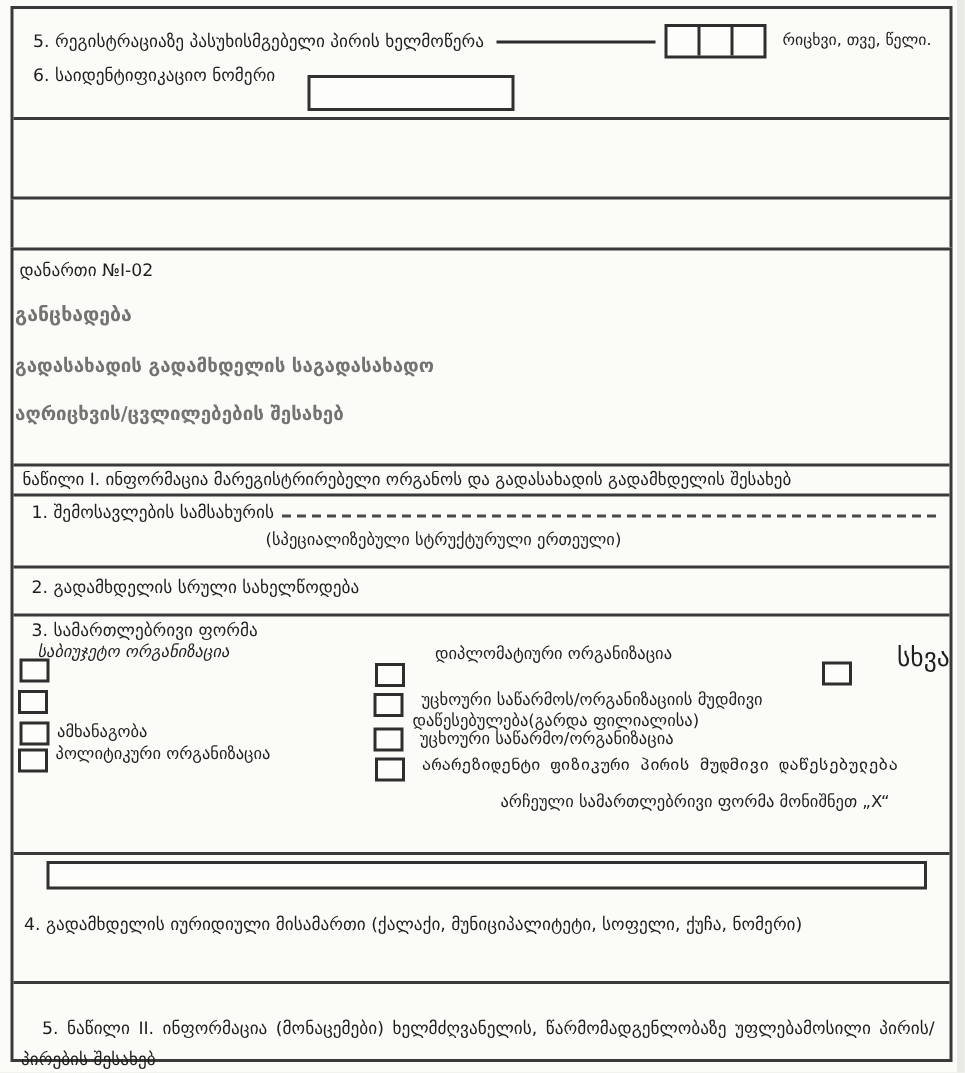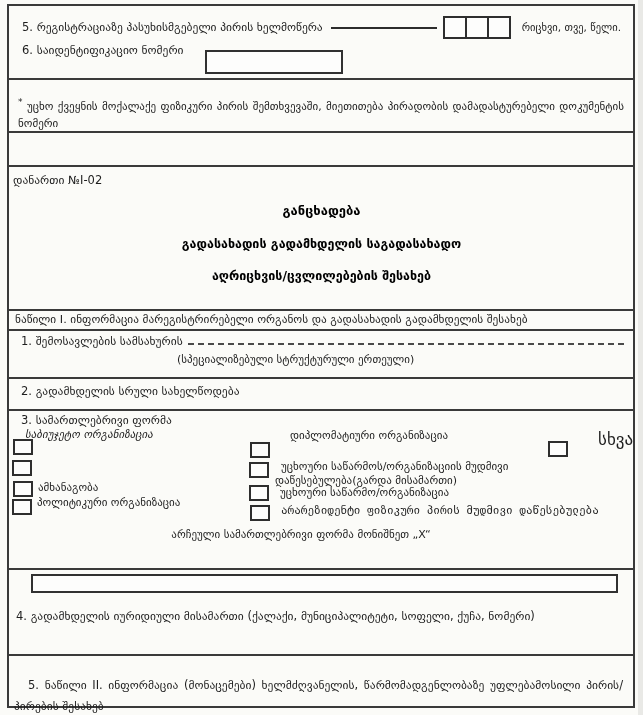--- a/index.html
+++ b/index.html
@@ -14,37 +14,37 @@
   }
   .page *{box-sizing:border-box;}
   .box{position:absolute;border:2px solid #3a3a3a;background:transparent;}
   .t{font-size:11.5px;line-height:1.25;color:#1e1e1e;white-space:nowrap;}
   .abs{position:absolute;}
   .divider{position:absolute;left:0;right:0;border-top:2px solid #3a3a3a;height:0;}
   .cb{
     position:absolute;width:20px;height:16px;
     border:2px solid #2e2e2e;background:#fdfdfc;
   }
-  .titleline{position:absolute;left:1px;right:0;text-align:center;font-weight:bold;font-size:12.5px;color:#000000;}
+  .titleline{position:absolute;left:1px;right:0;font-weight:bold;font-size:12.5px;color:#737373;}
   .fillbox{border:2px solid #313131;background:#fdfdfc;}
   .row5{position:absolute;left:13px;top:10px;right:12px;display:flex;align-items:center;}
   .sigline{flex:1 1 auto;height:0;border-bottom:2px solid #2c2c2c;margin:0 6px 0 8px;}
   .datebox{flex:0 0 auto;display:flex;width:68px;height:23px;border:2px solid #2e2e2e;background:#fdfdfc;}
   .datebox .cell{flex:1 1 auto;border-right:2px solid #2e2e2e;}
   .datebox .cell:last-child{border-right:none;}
   .datecap{flex:0 0 auto;margin-left:11px;font-size:10.5px;white-space:nowrap;}
   .footnote{
     position:absolute;left:9px;right:9px;top:78px;
     font-size:11px;line-height:1.6;text-align:justify;white-space:normal;
     color:#1c1c1c;
   }
   .footnote sup{font-size:9px;}
   .item1row{position:absolute;left:12px;top:167px;right:9px;display:flex;align-items:baseline;}
   .dashfill{flex:1 1 auto;height:9px;border-bottom:2px dashed #4a4a4a;margin-left:5px;}
-  .marknote{position:absolute;left:0;right:40px;top:361px;text-align:center;font-size:11px;}
+  .marknote{position:absolute;left:0;right:40px;top:361px;text-align:right;font-size:11px;}
   .part2{
     position:absolute;left:5px;right:10px;top:496px;
     font-size:11.5px;line-height:1.9;text-align:justify;white-space:normal;text-indent:14px;
   }
 </style>
 </head>
 <body>
 
 <div class="page">
 
@@ -59,21 +59,20 @@
           <span class="cell"></span>
         </span>
       <span class="datecap t">რიცხვი, თვე, წელი.</span>
     </div>
 
     <span class="t abs" style="left:13px;top:37px;">6. საიდენტიფიკაციო ნომერი</span>
     <div class="fillbox abs" style="left:196px;top:44px;width:138px;height:24px;"></div>
 
     <div class="divider" style="top:72px;"></div>
 
-    <p class="footnote"><sup>*</sup> <span>უცხო ქვეყნის მოქალაქე ფიზიკური პირის შემთხვევაში, მიეთითება პირადობის დამადასტურებელი დოკუმენტის ნომერი</span></p>
   </div>
 
   <div class="abs" style="left:7px;top:133px;width:628px;height:32px;border-left:2px solid #3a3a3a;border-right:2px solid #3a3a3a;"></div>
 
   <div class="box" style="left:7px;top:165px;width:628px;height:543px;">
 
     <span class="t abs" style="left:4px;top:6px;">დანართი №I-02</span>
 
     <div class="titleline" style="top:36px;font-size:13px;">განცხადება</div>
     <div class="titleline" style="top:101px;">აღრიცხვის/ცვლილებების შესახებ</div>
@@ -102,21 +101,21 @@
     <div class="cb" style="left:3px;top:293px;"></div>
     <div class="cb" style="left:4px;top:314px;"></div>
     <span class="t abs" style="left:29px;top:314px;font-size:11px;">ამხანაგობა</span>
     <div class="cb" style="left:3px;top:332px;"></div>
     <span class="t abs" style="left:28px;top:329px;font-size:11px;text-align:right;">პოლიტიკური ორგანიზაცია</span>
 
     <span class="t abs" style="left:281px;top:262px;font-size:11px;">დიპლომატიური ორგანიზაცია</span>
     <div class="cb" style="left:241px;top:275px;"></div>
     <div class="cb" style="left:240px;top:295px;"></div>
     <span class="t abs" style="left:272px;top:293px;font-size:11px;">უცხოური საწარმოს/ორგანიზაციის მუდმივი</span>
-    <span class="t abs" style="left:266px;top:307px;font-size:11px;">დაწესებულება(გარდა მისამართი)</span>
+    <span class="t abs" style="left:266px;top:307px;font-size:11px;">დაწესებულება(გარდა ფილიალისა)</span>
     <div class="cb" style="left:240px;top:318px;"></div>
     <span class="t abs" style="left:271px;top:319px;font-size:11px;">უცხოური საწარმო/ორგანიზაცია</span>
     <div class="cb" style="left:241px;top:338px;"></div>
     <span class="t abs" style="left:272px;top:338px;font-size:11px;font-family:Liberation Mono, monospace;">არარეზიდენტი ფიზიკური პირის მუდმივი დაწესებულება</span>
 
     <span class="t abs" style="left:589px;top:262px;font-size:17px;">სხვა</span>
     <div class="cb" style="left:539px;top:274px;"></div>
 
     <div class="marknote">არჩეული სამართლებრივი ფორმა მონიშნეთ „X“</div>
 

